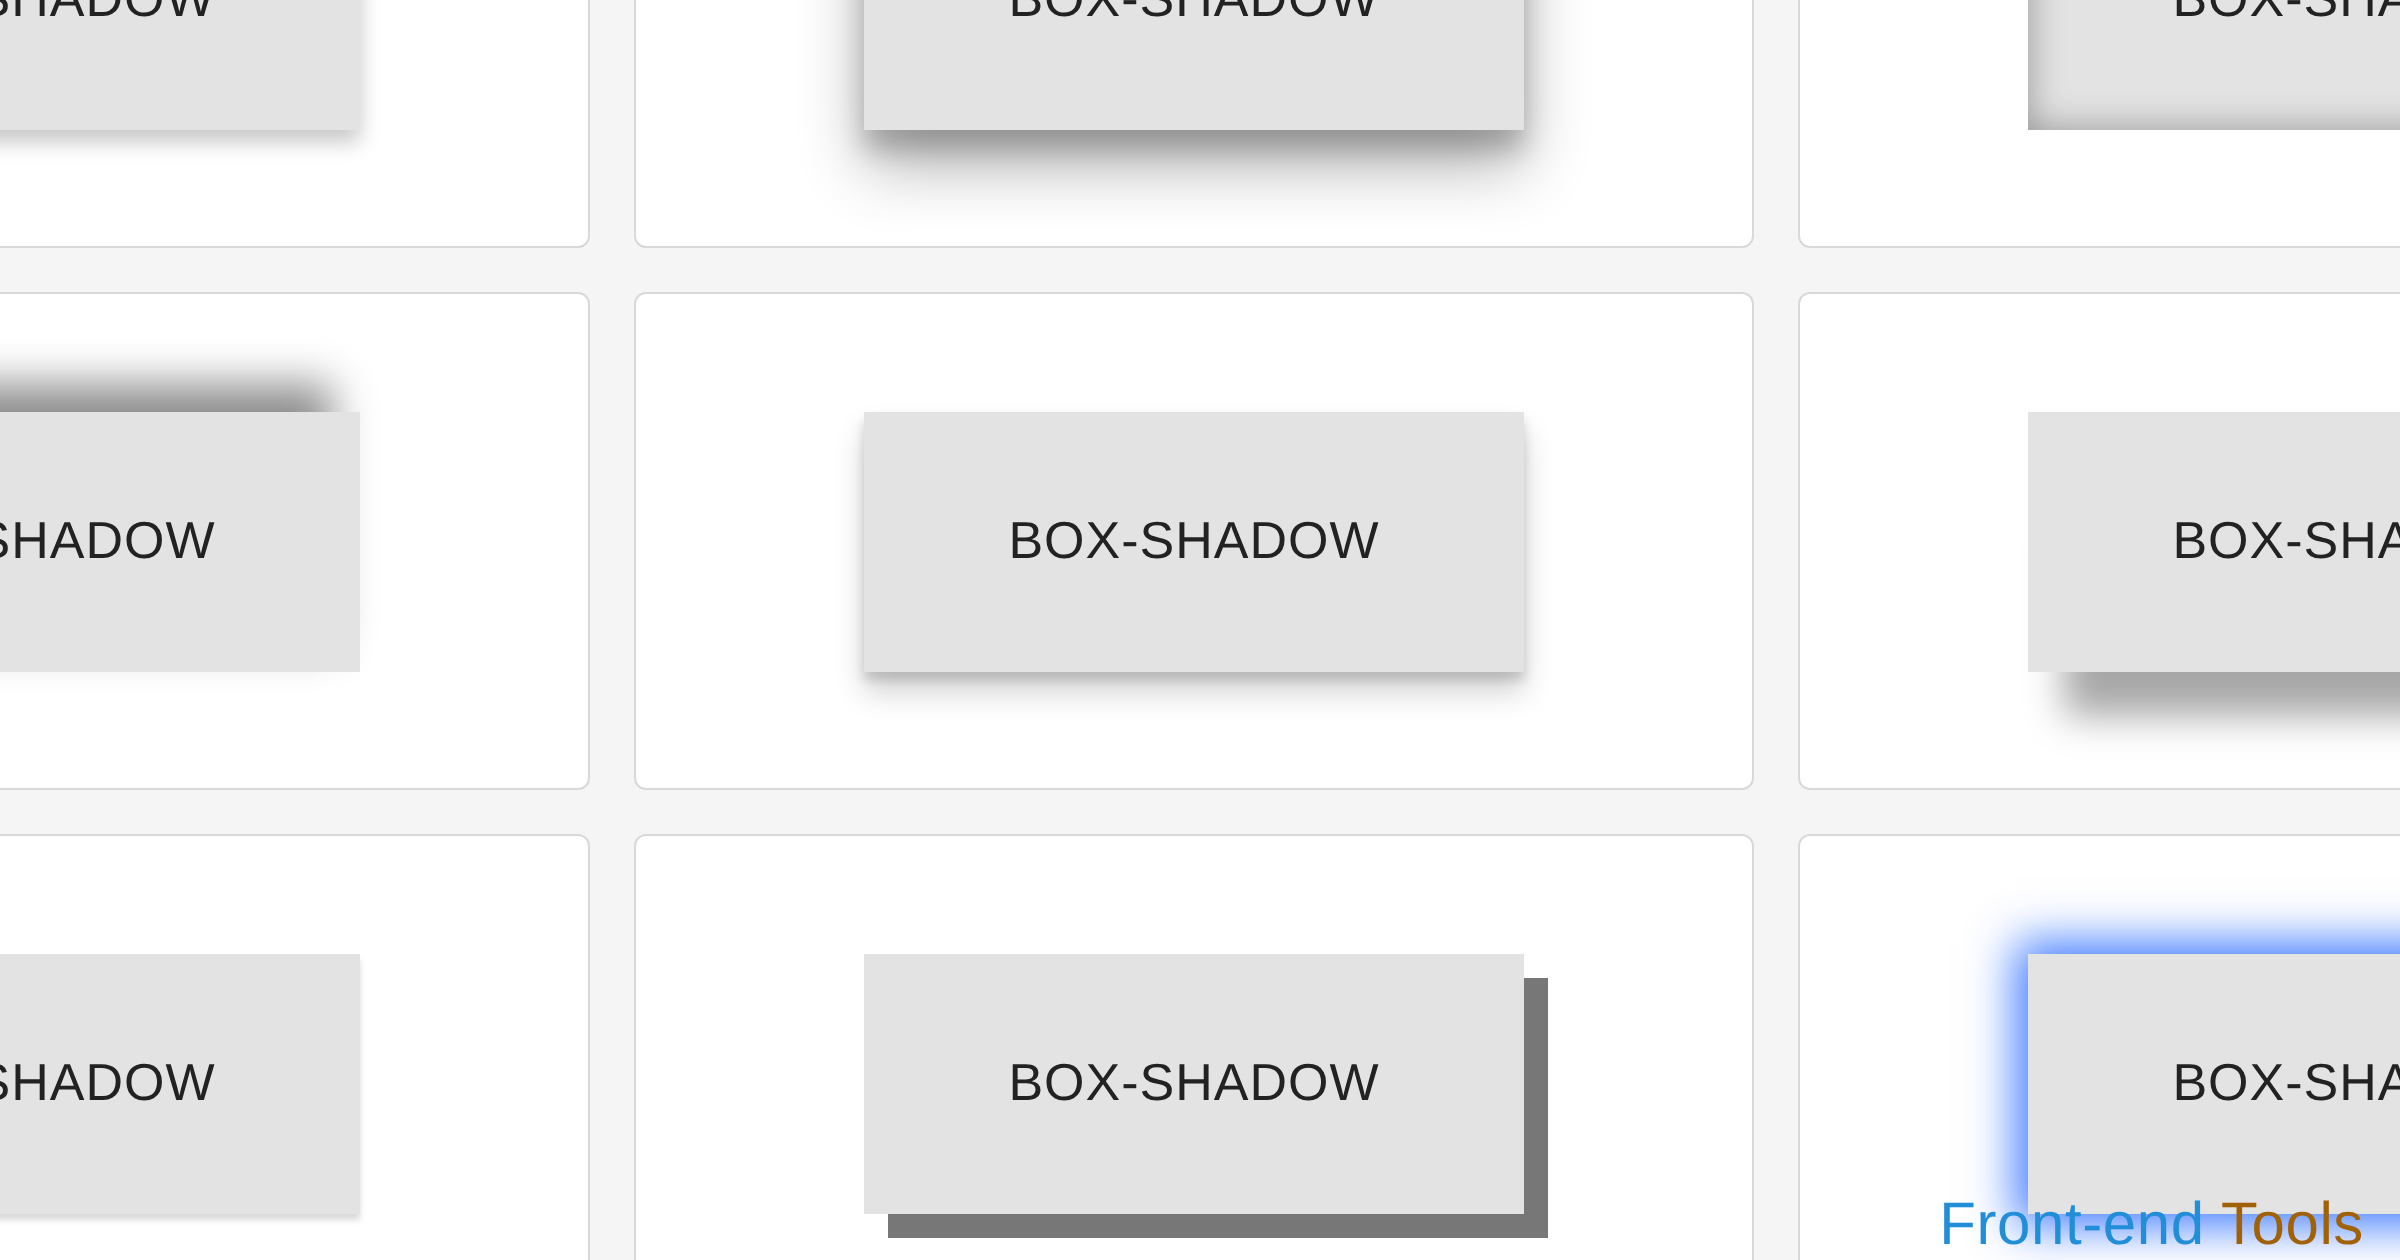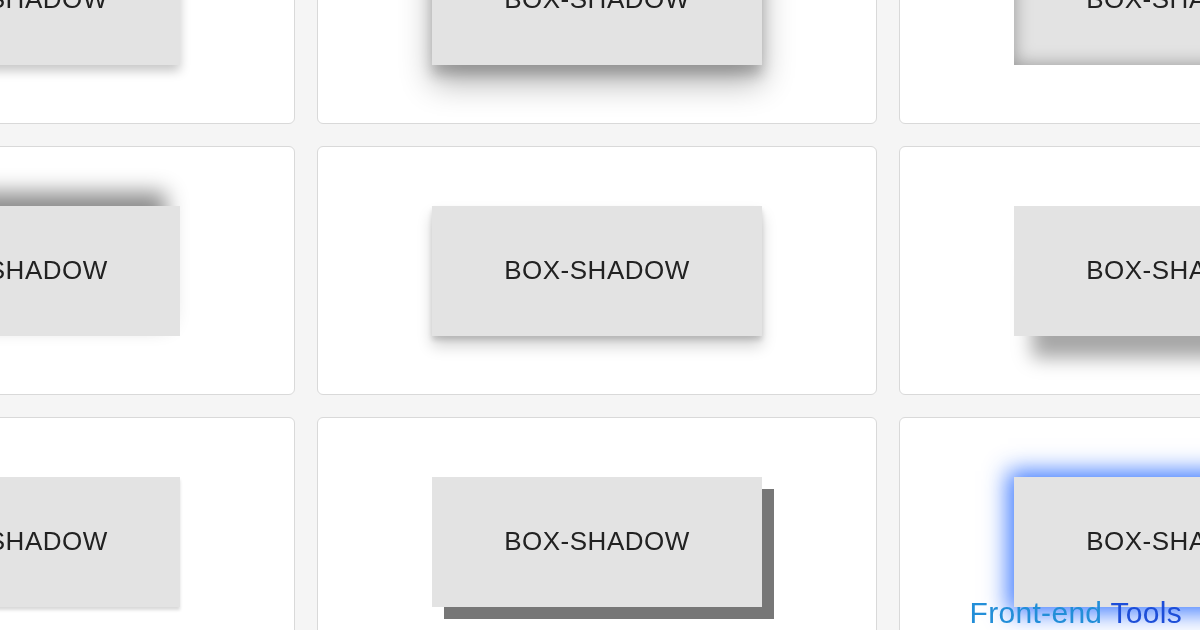--- a/index.html
+++ b/index.html
@@ -52,21 +52,21 @@
   .watermark {
     position: absolute;
     right: 18px;
     bottom: 0px;
     font-size: 30px;
     font-family: "Segoe UI", Arial, sans-serif;
     font-weight: 300;
     color: #228ed8;
     letter-spacing: 0.3px;
   }
-  .watermark .green { color: #1d4ed8; }
+  .watermark .green { color: #a16207; }
 </style>
 </head>
 <body>
 
 <div class="grid">
   <div class="card">
     <div class="sample s0">BOX-SHADOW</div>
   </div>
   <div class="card">
     <div class="sample s1">BOX-SHADOW</div>

